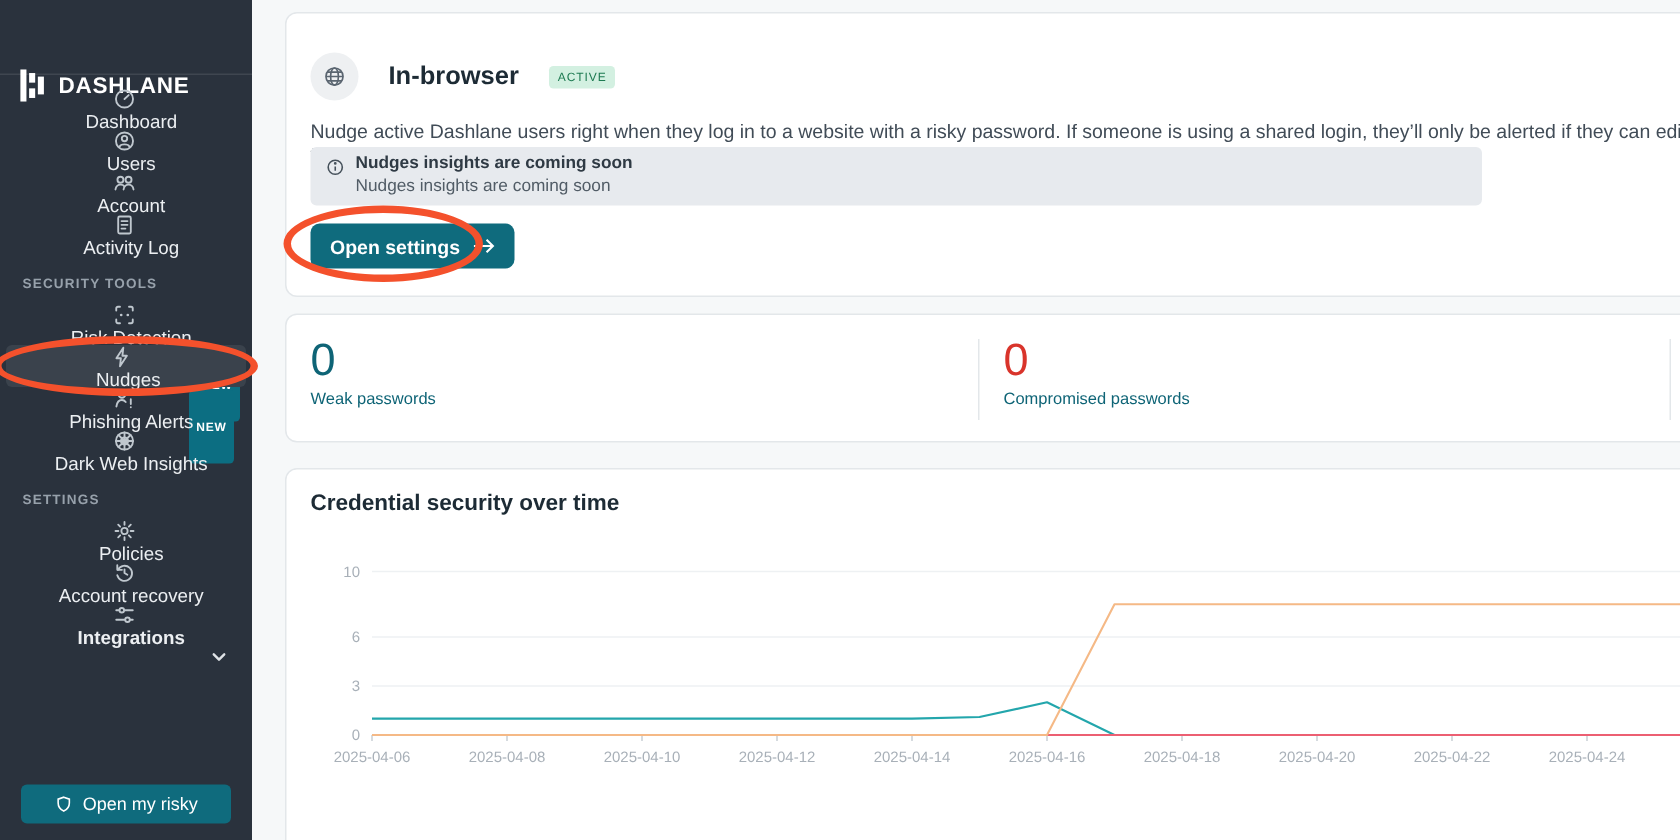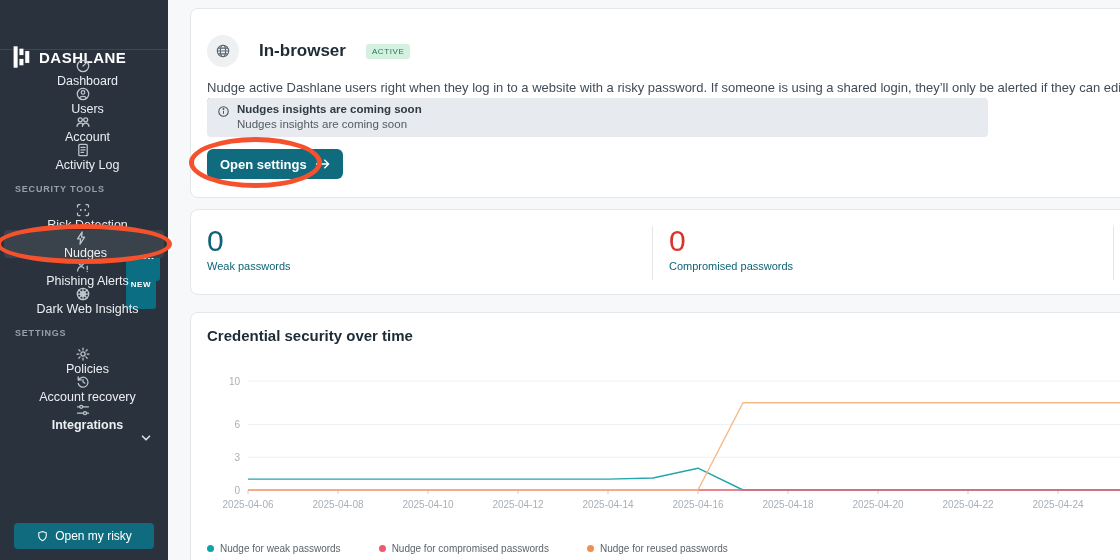--- a/index.html
+++ b/index.html
@@ -294,29 +294,15 @@
           <line x1="687" y1="177" x2="687" y2="181" stroke="#c9cfd4" stroke-width="1"></line>
           <text x="687" y="195" text-anchor="middle" font-size="10" fill="#a8b0b8" font-family="Liberation Sans, sans-serif">2025-04-20</text>
           <line x1="777" y1="177" x2="777" y2="181" stroke="#c9cfd4" stroke-width="1"></line>
           <text x="777" y="195" text-anchor="middle" font-size="10" fill="#a8b0b8" font-family="Liberation Sans, sans-serif">2025-04-22</text>
           <line x1="867" y1="177" x2="867" y2="181" stroke="#c9cfd4" stroke-width="1"></line>
           <text x="867" y="195" text-anchor="middle" font-size="10" fill="#a8b0b8" font-family="Liberation Sans, sans-serif">2025-04-24</text>
           <polyline points="57.0,166.1 417.0,166.1 462.0,165.0 507.0,155.2 552.0,177.0 934.5,177.0" fill="none" stroke="#23a6ac" stroke-width="1.4" stroke-linejoin="round"></polyline>
           <polyline points="57.0,177.0 934.5,177.0" fill="none" stroke="#ec5f72" stroke-width="1.4" stroke-linejoin="round"></polyline>
           <polyline points="57.0,177.0 507.0,177.0 552.0,89.8 934.5,89.8" fill="none" stroke="#f5b986" stroke-width="1.4" stroke-linejoin="round"></polyline>
         </svg>
-      <div class="legend" id="legend">
-          <span class="legend-item">
-            <span class="legend-dot" style="background: rgb(18, 163, 169);"></span>
-            <span>Nudge for weak passwords</span>
-          </span>
-          <span class="legend-item">
-            <span class="legend-dot" style="background: rgb(239, 91, 110);"></span>
-            <span>Nudge for compromised passwords</span>
-          </span>
-          <span class="legend-item">
-            <span class="legend-dot" style="background: rgb(240, 144, 80);"></span>
-            <span>Nudge for reused passwords</span>
-          </span>
-        </div>
     </section>
   </div>
 </div>
 
 </body></html>

